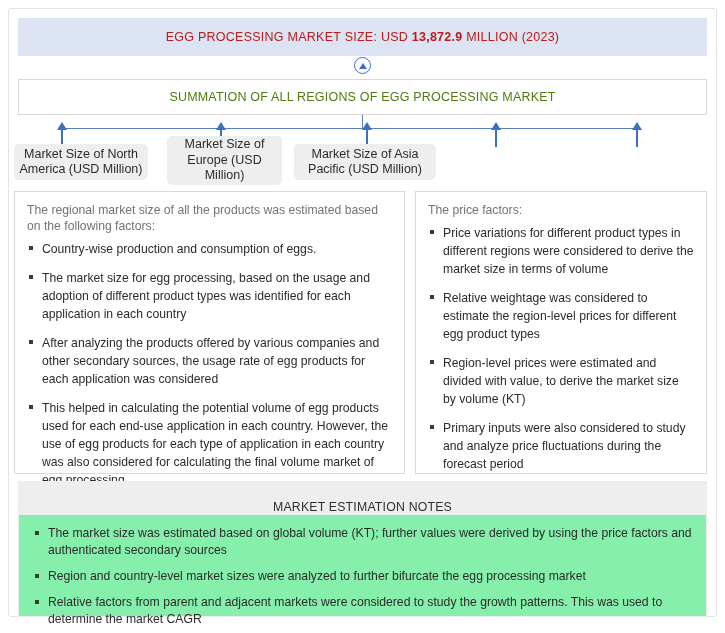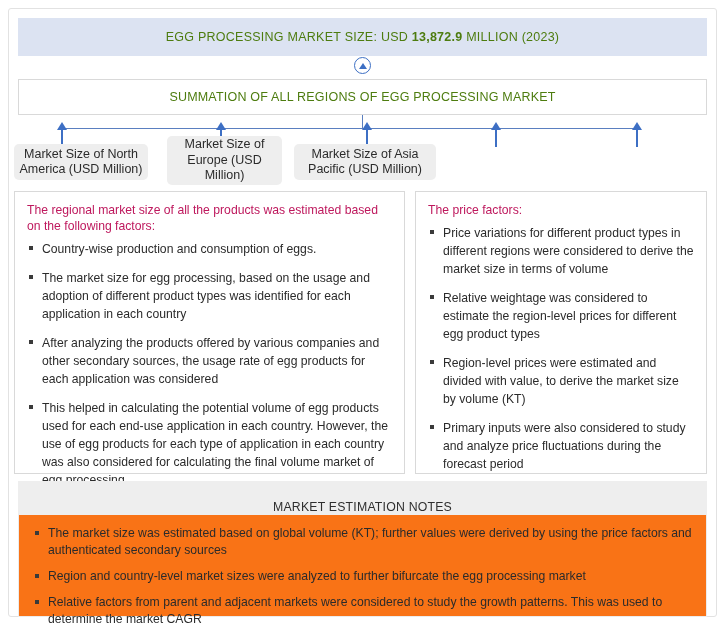--- a/index.html
+++ b/index.html
@@ -40,21 +40,21 @@
     width: 689px;
     height: 38px;
     background: #dce3f2;
     display: flex;
     align-items: center;
     justify-content: center;
     box-sizing: border-box;
   }
   .header-title {
     font-size: 12.5px;
-    color: #4d7c0f;
+    color: #b91c1c;
     letter-spacing: 0.25px;
     white-space: nowrap;
   }
   .header-title b { font-weight: bold; }
 
   
   .circle-icon {
     position: absolute;
     left: 354px;
     top: 57px;
@@ -149,21 +149,21 @@
   
   .panel {
     position: absolute;
     border: 1px solid #d9d9d9;
     background: #ffffff;
     box-sizing: border-box;
     padding: 10px 12px 8px 12px;
   }
   .panel-intro {
     font-size: 12.2px;
-    color: #be185d;
+    color: #737373;
     line-height: 16px;
     margin: 0 0 6px 0;
   }
   ul.bullets {
     list-style: none;
     margin: 0;
     padding: 0;
   }
   ul.bullets li {
     position: relative;
@@ -201,21 +201,21 @@
     font-size: 12.3px;
     color: #2e2e2e;
     letter-spacing: 0.2px;
   }
   .notes-body {
     position: absolute;
     left: 18px;
     top: 515px;
     width: 689px;
     height: 102px;
-    background: #f97316;
+    background: #86efac;
     box-sizing: border-box;
     padding: 10px 14px 6px 14px;
     border: 1px solid #ececec;
     border-top: none;
   }
   .notes-body ul.bullets li {
     margin-bottom: 9px;
     line-height: 17px;
   }
 </style>

